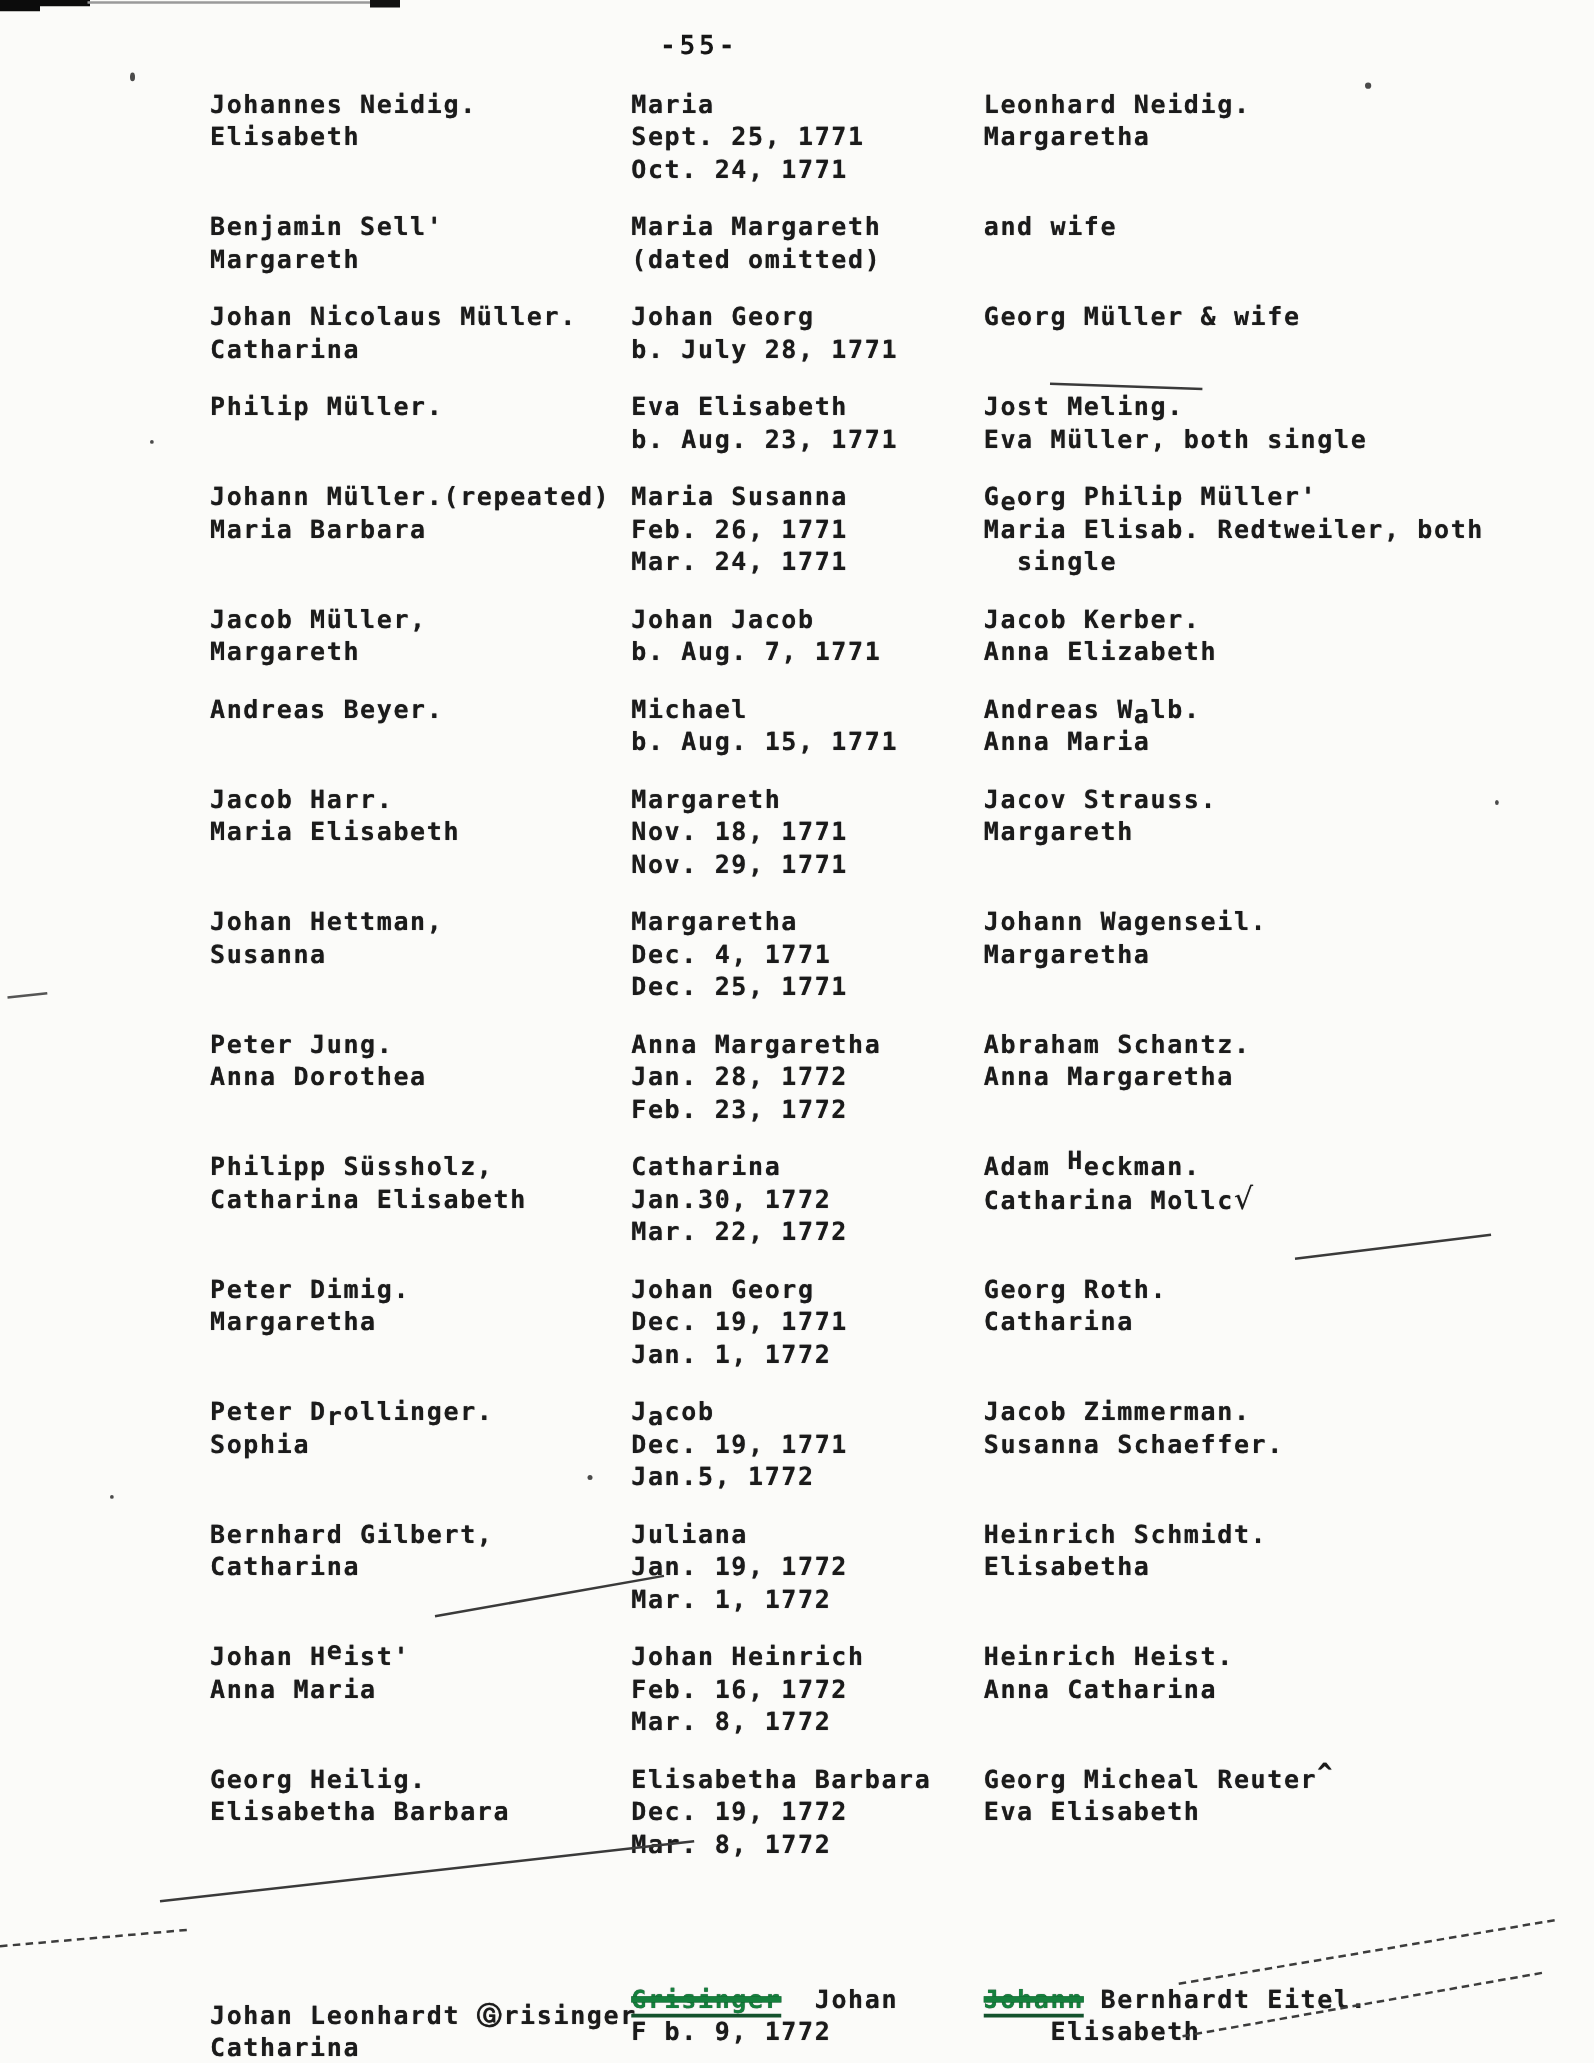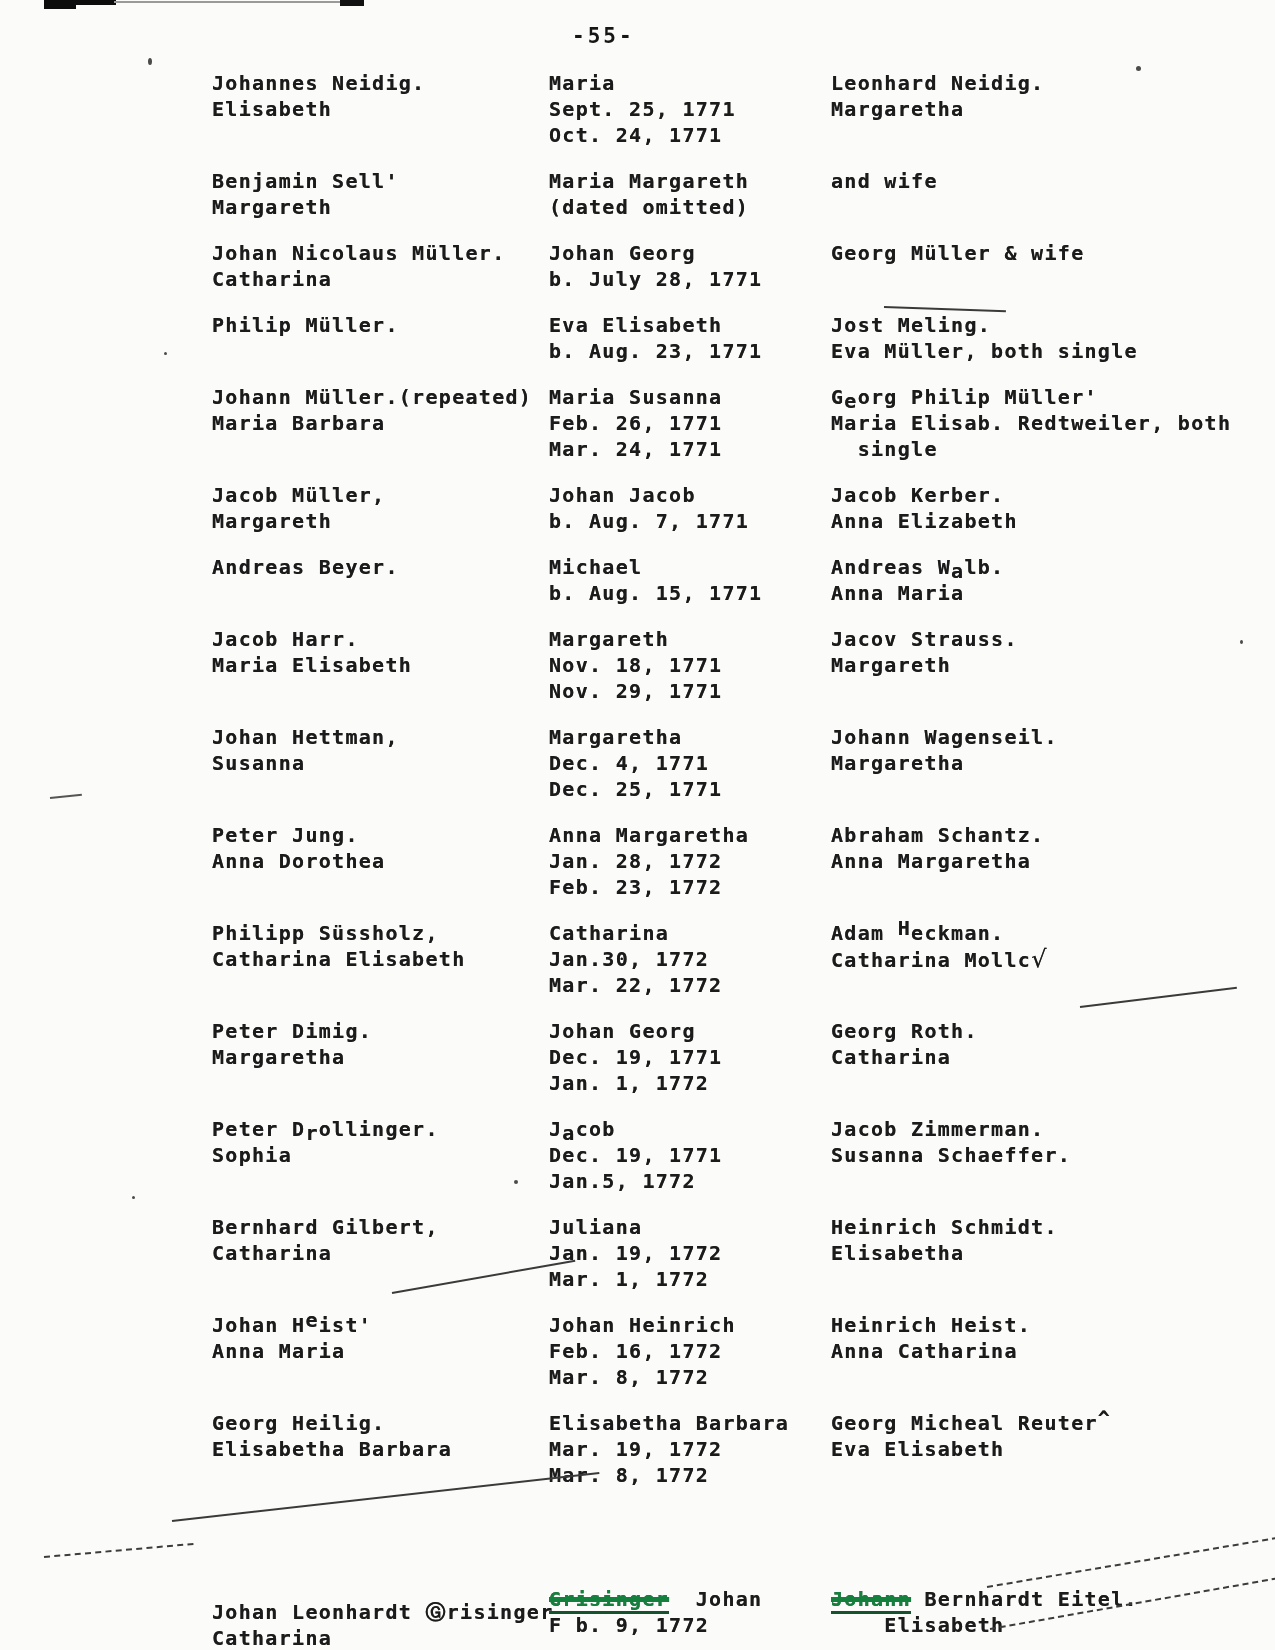--- a/index.html
+++ b/index.html
@@ -4,21 +4,21 @@
 <style>
   html,body{margin:0;padding:0;}
   body{
     width:1275px;height:1650px;
     background:#fbfbf9;
     overflow:hidden;
     position:relative;
     font-family:"DejaVu Sans Mono","Liberation Mono",monospace;
     color:#1b1b1b;
   }
-  .page{position:absolute;inset:0;margin-left:44px;}
+  .page{position:absolute;inset:0;}
   
   .topbar1{position:absolute;left:0;top:0;width:72px;height:5px;background:#0c0c0c;}
   .topbar2{position:absolute;left:0;top:0;width:32px;height:9px;background:#0c0c0c;}
   .topline{position:absolute;left:70px;top:1px;width:240px;height:2px;background:#9a9a9a;}
   .topbar3{position:absolute;left:296px;top:0;width:24px;height:6px;background:#111;}
   .page-number{
     position:absolute;left:528px;top:24px;
     font-size:21px;font-weight:700;letter-spacing:3px;
     color:#161616;
   }
@@ -277,21 +277,21 @@
           <div class="line">Anna Catharina</div>
         </div>
       </div>
       <div class="row">
         <div class="cell">
           <div class="line">Georg Heilig.</div>
           <div class="line">Elisabetha Barbara</div>
         </div>
         <div class="cell">
           <div class="line">Elisabetha Barbara</div>
-          <div class="line">Mar. 19, 1772</div>
+          <div class="line">Dec. 19, 1772</div>
           <div class="line">Mar. 8, 1772</div>
         </div>
         <div class="cell">
           <div class="line"><span>Georg Micheal Reuter</span><span class="sup">^</span></div>
           <div class="line">Eva Elisabeth</div>
         </div>
       </div>
       <div class="row">
         <div class="cell">
           <div class="line">Johan Leonhardt Ⓖrisinger</div>

